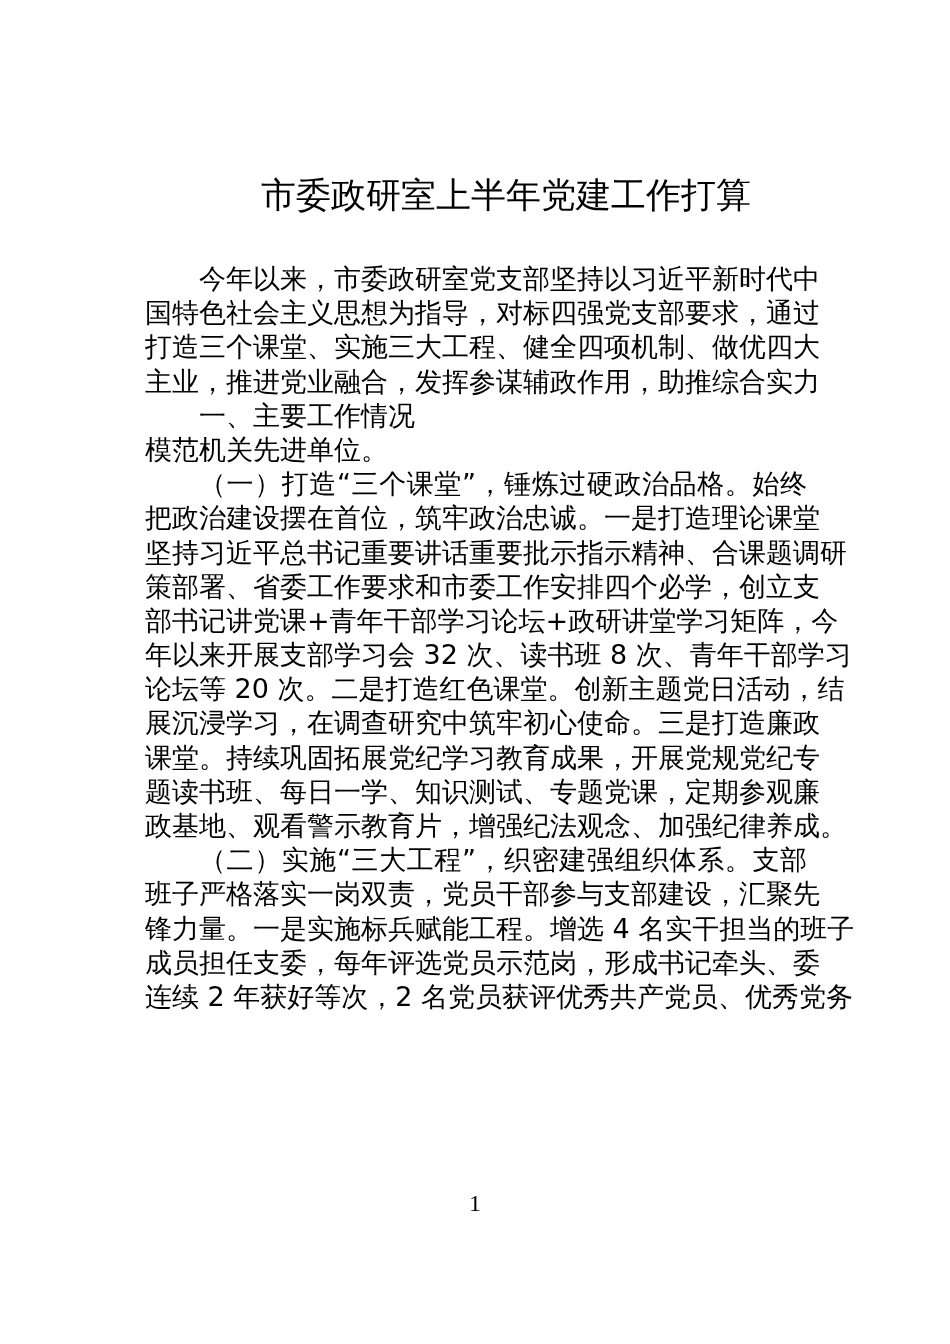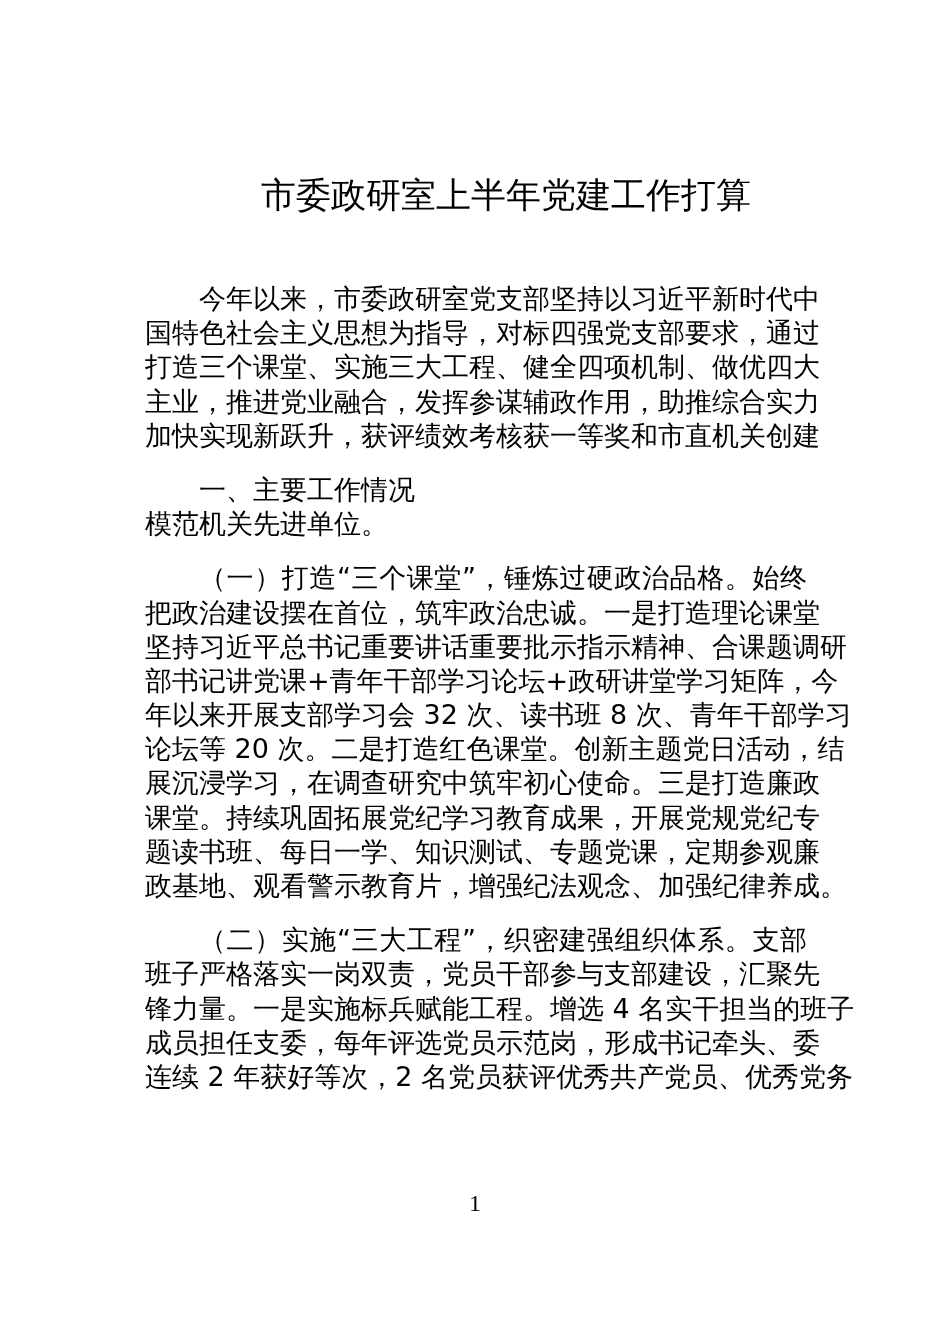--- a/index.html
+++ b/index.html
@@ -5,40 +5,40 @@
   html, body { margin: 0; padding: 0; background: #ffffff; }
   body { width: 950px; height: 1344px; position: relative; overflow: hidden;
          font-family: "DejaVu Sans", "Liberation Sans", sans-serif; color: #000; }
   .page { position: absolute; left: 0; top: 0; width: 950px; height: 1344px; background: #fff; }
   .title { position: absolute; left: 0; top: 170px; width: 950px; text-align: center;
            font-size: 35px; letter-spacing: 0px; line-height: 50px; padding-left: 31px; }
   .body { position: absolute; left: 145px; top: 262px; width: 662px; }
   .line { height: 34.2px; line-height: 34.2px; font-size: 27px; white-space: nowrap;
           text-align: justify; text-align-last: justify; overflow: visible; }
   .line.last { text-align-last: left; }
-  .line.indent { padding-left: 54px; margin-top: 20px; }
+  .line.indent { padding-left: 54px; }
   .pageno { position: absolute; left: 0; top: 1190px; width: 950px; text-align: center;
             font-family: "Liberation Serif", "DejaVu Serif", serif; font-size: 24px; }
 </style>
 </head>
 <body>
 
 <div class="page">
   <div class="title">市委政研室上半年党建工作打算</div>
   <div class="body" id="doc-body">
       <div class="line indent">今年以来，市委政研室党支部坚持以习近平新时代中</div>
       <div class="line">国特色社会主义思想为指导，对标四强党支部要求，通过</div>
       <div class="line">打造三个课堂、实施三大工程、健全四项机制、做优四大</div>
       <div class="line">主业，推进党业融合，发挥参谋辅政作用，助推综合实力</div>
-      <div class="line">加快实现新跃升，获评绩效考核获一等奖和市直机关创建</div>
       <div class="line indent last">一、主要工作情况</div>
       <div class="line last">模范机关先进单位。</div>
       <div class="line indent">（一）打造“三个课堂”，锤炼过硬政治品格。始终</div>
       <div class="line">把政治建设摆在首位，筑牢政治忠诚。一是打造理论课堂</div>
       <div class="line">坚持习近平总书记重要讲话重要批示指示精神、合课题调研</div>
+      <div class="line">策部署、省委工作要求和市委工作安排四个必学，创立支</div>
       <div class="line">部书记讲党课+青年干部学习论坛+政研讲堂学习矩阵，今</div>
       <div class="line">年以来开展支部学习会 32 次、读书班 8 次、青年干部学习</div>
       <div class="line">论坛等 20 次。二是打造红色课堂。创新主题党日活动，结</div>
       <div class="line">展沉浸学习，在调查研究中筑牢初心使命。三是打造廉政</div>
       <div class="line">课堂。持续巩固拓展党纪学习教育成果，开展党规党纪专</div>
       <div class="line">题读书班、每日一学、知识测试、专题党课，定期参观廉</div>
       <div class="line last">政基地、观看警示教育片，增强纪法观念、加强纪律养成。</div>
       <div class="line indent">（二）实施“三大工程”，织密建强组织体系。支部</div>
       <div class="line">班子严格落实一岗双责，党员干部参与支部建设，汇聚先</div>
       <div class="line">锋力量。一是实施标兵赋能工程。增选 4 名实干担当的班子</div>

